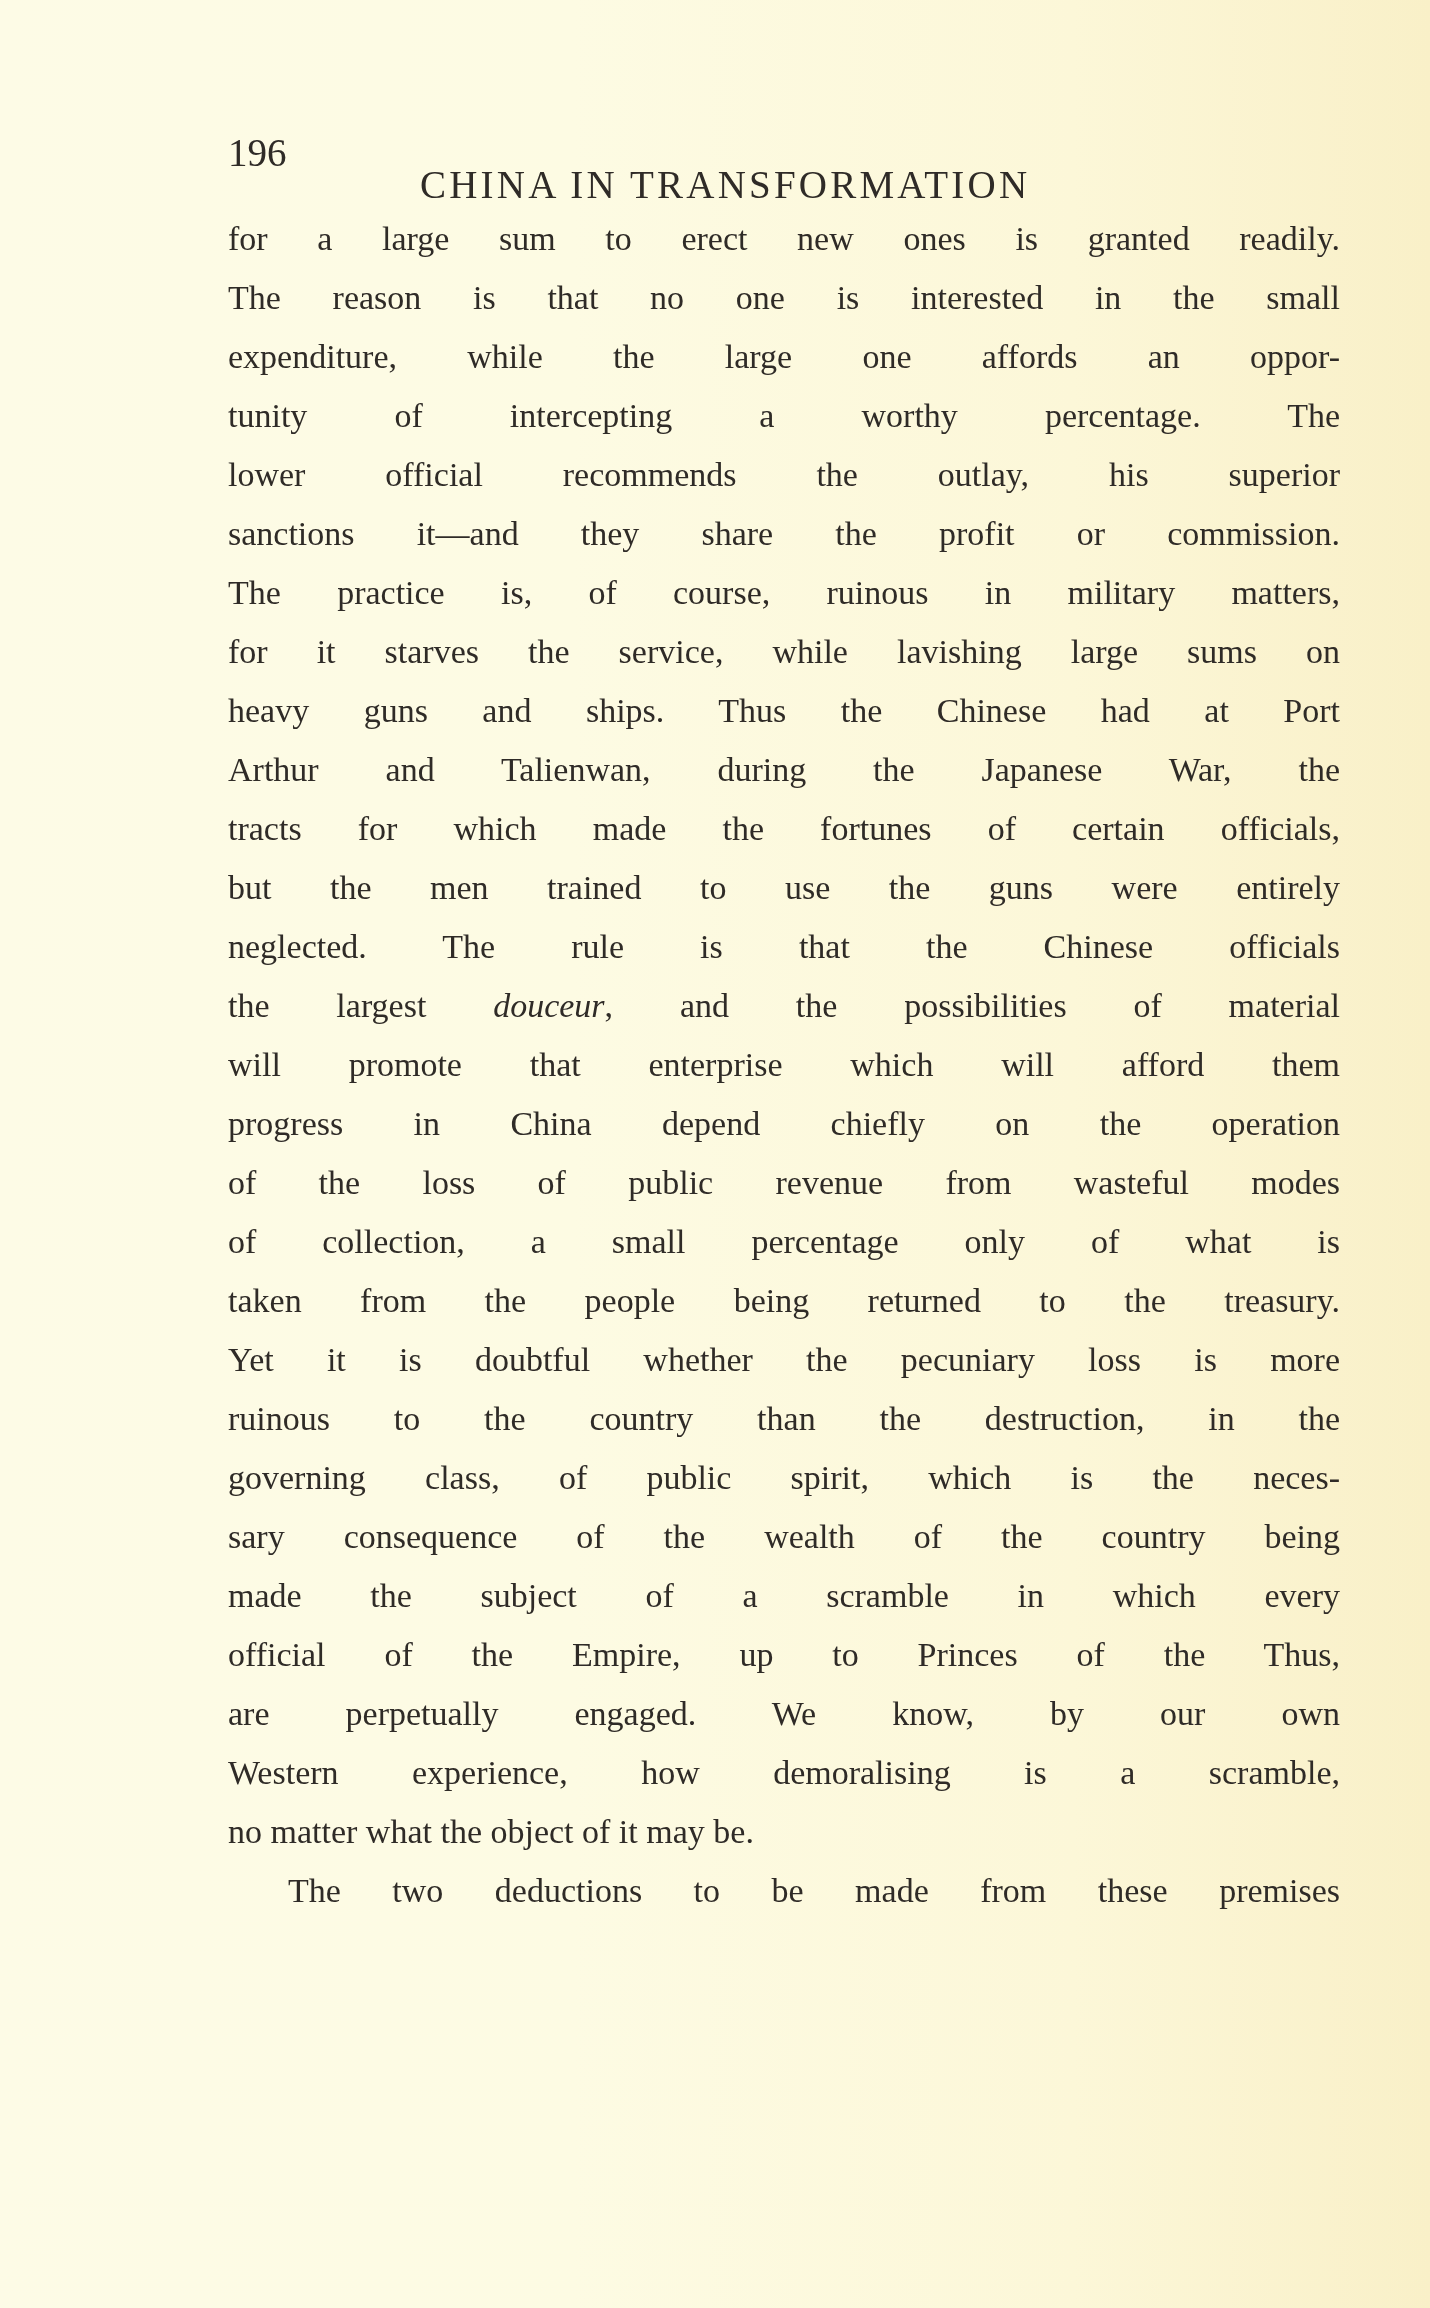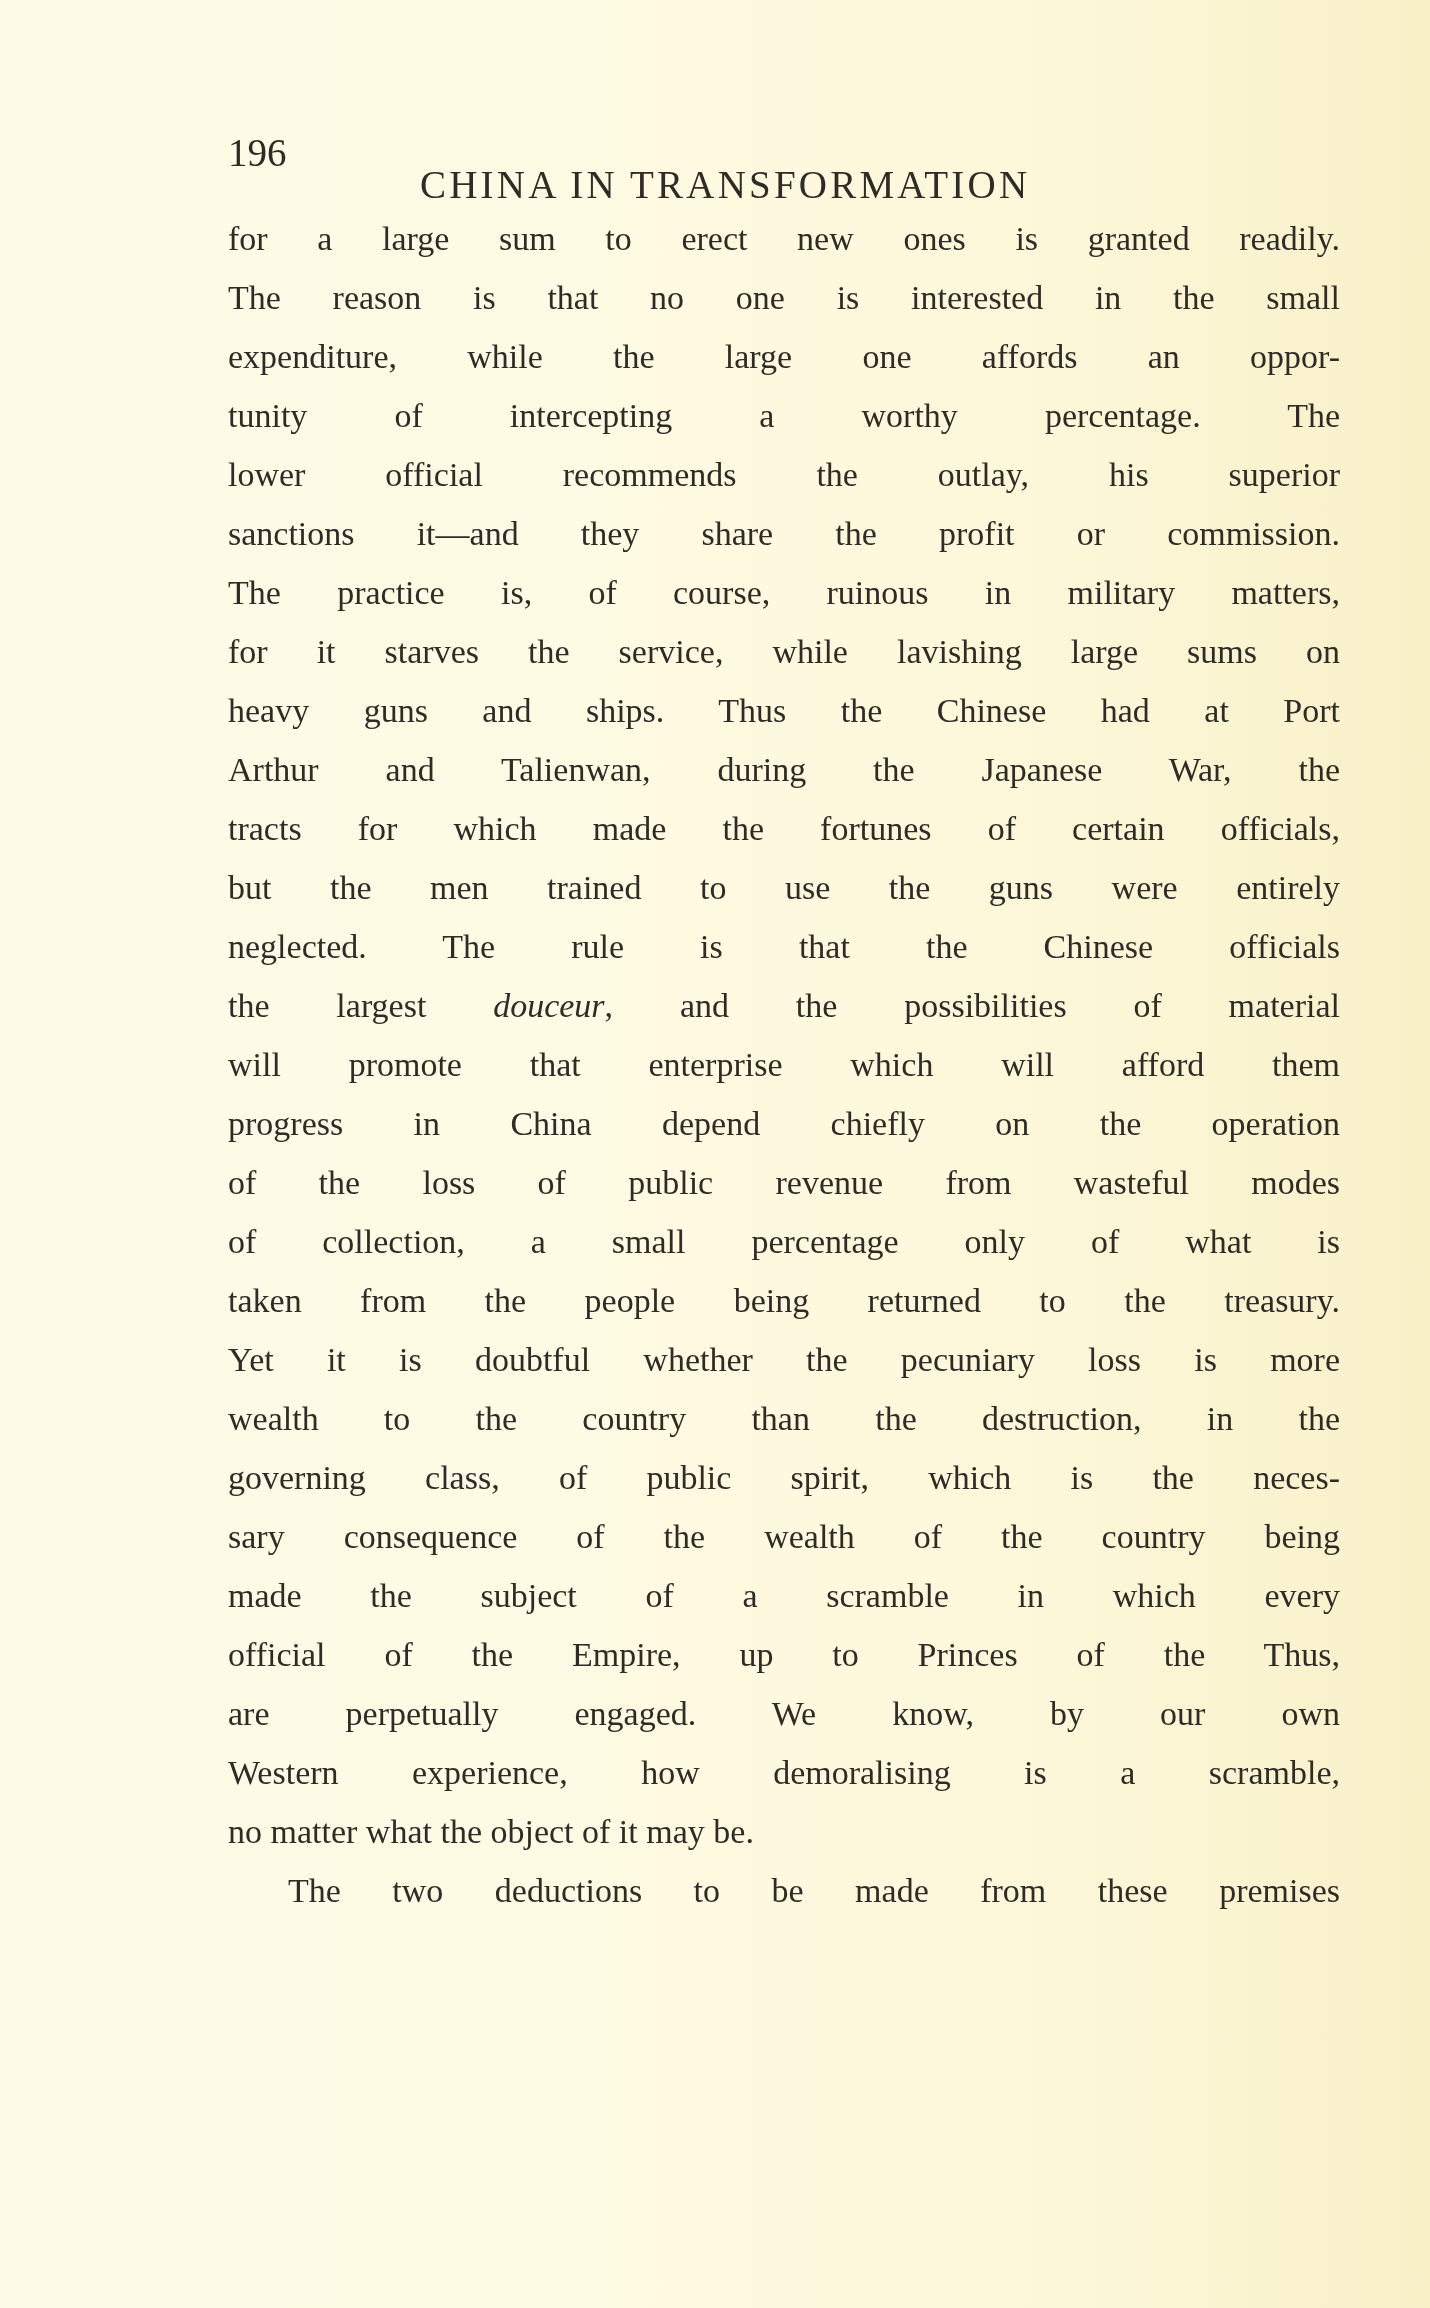--- a/index.html
+++ b/index.html
@@ -93,21 +93,21 @@
     <span class="line">tracts for which made the fortunes of certain officials,</span>
     <span class="line">but the men trained to use the guns were entirely</span>
     <span class="line">neglected. The rule is that the Chinese officials</span>
     <span class="line"><span>the largest </span><span class="italic">douceur</span><span>, and the possibilities of material</span></span>
     <span class="line">will promote that enterprise which will afford them</span>
     <span class="line">progress in China depend chiefly on the operation</span>
     <span class="line">of the loss of public revenue from wasteful modes</span>
     <span class="line">of collection, a small percentage only of what is</span>
     <span class="line">taken from the people being returned to the treasury.</span>
     <span class="line">Yet it is doubtful whether the pecuniary loss is more</span>
-    <span class="line">wealth to the country than the destruction, in the</span>
+    <span class="line">ruinous to the country than the destruction, in the</span>
     <span class="line">governing class, of public spirit, which is the neces-</span>
     <span class="line">sary consequence of the wealth of the country being</span>
     <span class="line">made the subject of a scramble in which every</span>
     <span class="line">official of the Empire, up to Princes of the Thus,</span>
     <span class="line">are perpetually engaged. We know, by our own</span>
     <span class="line">Western experience, how demoralising is a scramble,</span>
     <span class="line last-of-para">no matter what the object of it may be.</span>
     <span class="line indent">The two deductions to be made from these premises</span>
   </div>
 

